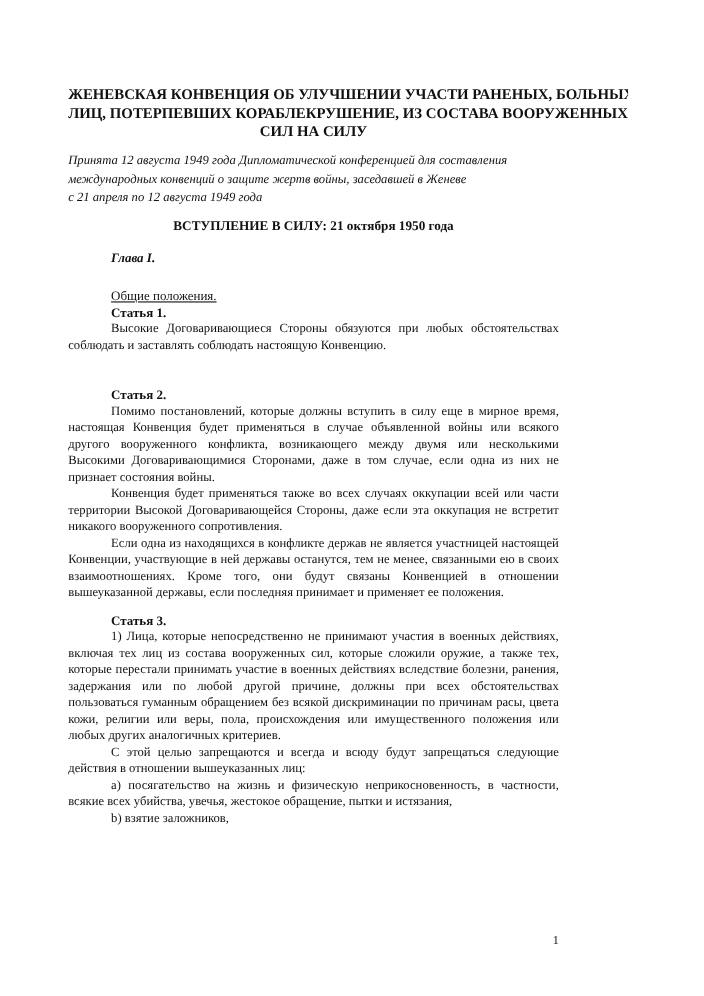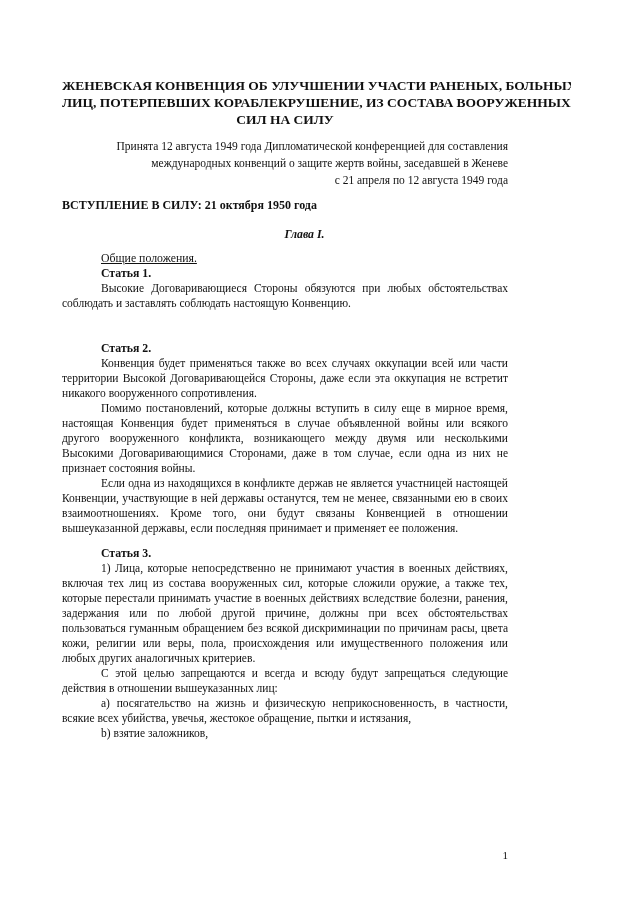--- a/index.html
+++ b/index.html
@@ -20,41 +20,42 @@
   }
   .title {
     text-align: center;
     font-weight: bold;
     font-size: 13.5px;
     line-height: 17px;
   }
   .title .tline { white-space: nowrap; }
   .subtitle {
     margin-top: 10px;
-    text-align: right;
+    text-align: left;
+    font-style: italic;
     font-size: 11.5px;
     line-height: 17px;
   }
   .entry-into-force {
     margin-top: 9px;
+    text-align: center;
     font-weight: bold;
     font-size: 12px;
     line-height: 15px;
   }
   .chapter-heading {
     margin-top: 14px;
     font-weight: bold;
     font-style: italic;
     font-size: 11.8px;
     line-height: 15px;
     text-indent: 39px;
-    text-align: center;
   }
   .chapter-title {
-    margin-top: 9px;
+    margin-top: 20px;
     font-size: 11.8px;
     line-height: 15px;
     text-indent: 39px;
     text-decoration: underline;
   }
   .article { margin-top: 30px; }
   .article.first { margin-top: 0; }
   .article.third { margin-top: 10px; }
   .article-heading {
     font-weight: bold;
@@ -100,22 +101,22 @@
 
   <div class="chapter-title">Общие положения.</div>
 
   <div class="article first">
     <div class="article-heading">Статья 1.</div>
     <p class="para">Высокие Договаривающиеся Стороны обязуются при любых обстоятельствах соблюдать и заставлять соблюдать настоящую Конвенцию.</p>
   </div>
 
   <div class="article">
     <div class="article-heading">Статья 2.</div>
+    <p class="para">Помимо постановлений, которые должны вступить в силу еще в мирное время, настоящая Конвенция будет применяться в случае объявленной войны или всякого другого вооруженного конфликта, возникающего между двумя или несколькими Высокими Договаривающимися Сторонами, даже в том случае, если одна из них не признает состояния войны.</p>
     <p class="para">Конвенция будет применяться также во всех случаях оккупации всей или части территории Высокой Договаривающейся Стороны, даже если эта оккупация не встретит никакого вооруженного сопротивления.</p>
-    <p class="para">Помимо постановлений, которые должны вступить в силу еще в мирное время, настоящая Конвенция будет применяться в случае объявленной войны или всякого другого вооруженного конфликта, возникающего между двумя или несколькими Высокими Договаривающимися Сторонами, даже в том случае, если одна из них не признает состояния войны.</p>
     <p class="para">Если одна из находящихся в конфликте держав не является участницей настоящей Конвенции, участвующие в ней державы останутся, тем не менее, связанными ею в своих взаимоотношениях. Кроме того, они будут связаны Конвенцией в отношении вышеуказанной державы, если последняя принимает и применяет ее положения.</p>
   </div>
 
   <div class="article third">
     <div class="article-heading">Статья 3.</div>
     <p class="para">1) Лица, которые непосредственно не принимают участия в военных действиях, включая тех лиц из состава вооруженных сил, которые сложили оружие, а также тех, которые перестали принимать участие в военных действиях вследствие болезни, ранения, задержания или по любой другой причине, должны при всех обстоятельствах пользоваться гуманным обращением без всякой дискриминации по причинам расы, цвета кожи, религии или веры, пола, происхождения или имущественного положения или любых других аналогичных критериев.</p>
     <p class="para">С этой целью запрещаются и всегда и всюду будут запрещаться следующие действия в отношении вышеуказанных лиц:</p>
     <p class="para">a) посягательство на жизнь и физическую неприкосновенность, в частности, всякие всех убийства, увечья, жестокое обращение, пытки и истязания,</p>
     <p class="para">b) взятие заложников,</p>
   </div>

